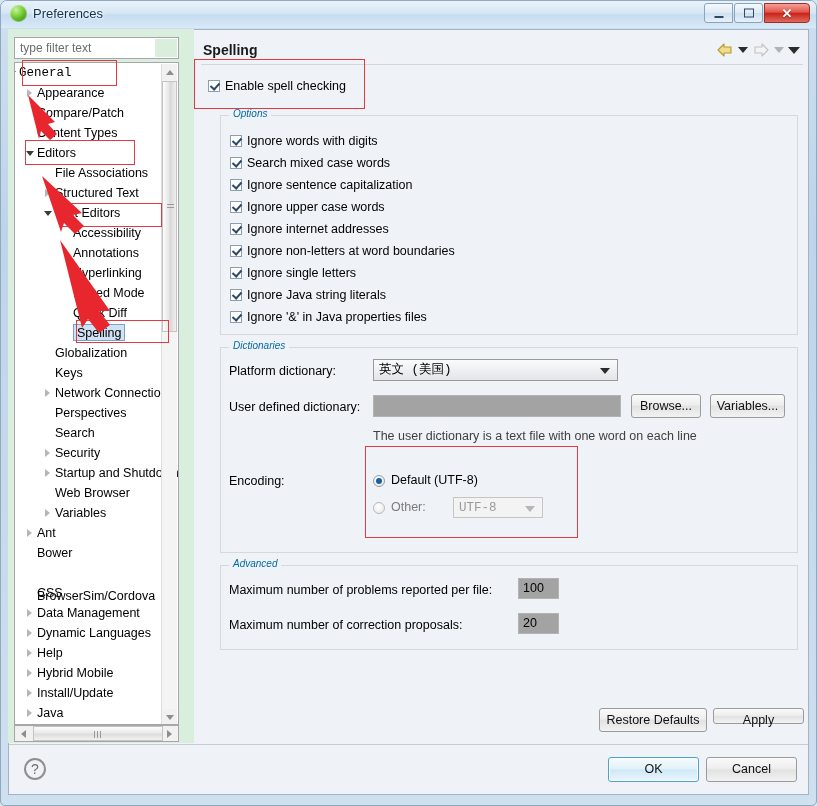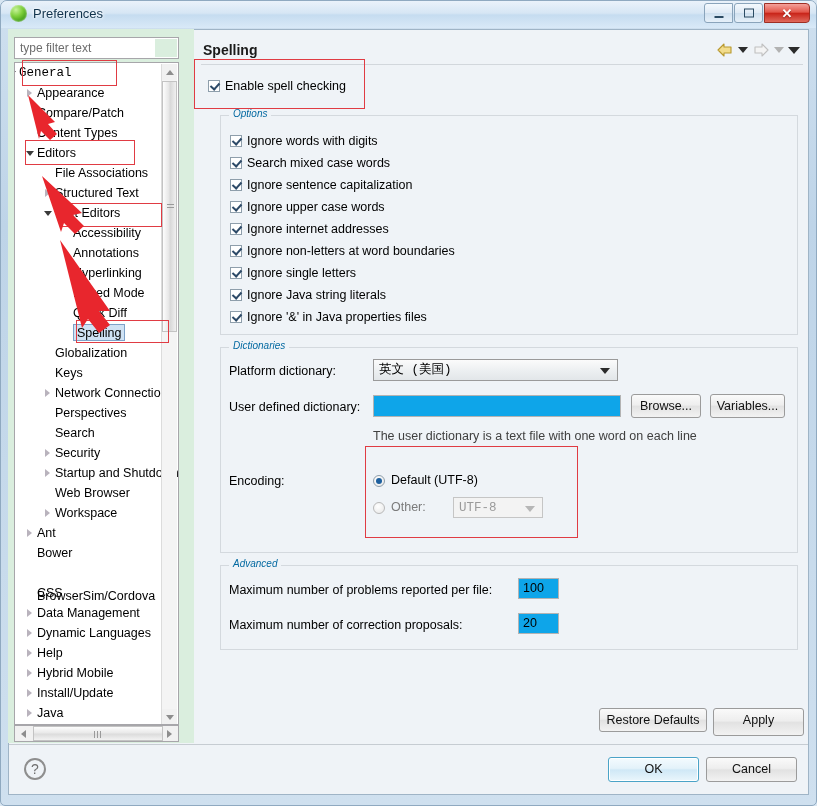--- a/index.html
+++ b/index.html
@@ -176,21 +176,21 @@
   .cbl{position:absolute;left:17px;top:0;}
 
   .group{position:absolute;border:1px solid #d4d9de;box-sizing:border-box;}
   .group > .gtitle{
     position:absolute;left:8px;top:-8px;background:#eff3f7;padding:0 4px;
     font-size:10px;color:#0369a1;font-style:italic;
   }
 
   .lbl{position:absolute;font-size:12.5px;white-space:nowrap;}
   .txtin{
-    position:absolute;background:#0ea5e9;border:1px solid #b3b3b3;box-sizing:border-box;
+    position:absolute;background:#a3a3a3;border:1px solid #b3b3b3;box-sizing:border-box;
     font-size:12.5px;line-height:20px;padding:0 4px;color:#000;
   }
   .combo{
     position:absolute;box-sizing:border-box;border:1px solid #9a9a9a;
     background:linear-gradient(to bottom,#fbfbfb,#eceff1 55%,#e2e6e9);
     font-size:12.5px;line-height:20px;padding:0 4px;color:#000;font-family:Liberation Mono, monospace;
   }
   .combo .cv{position:absolute;left:5px;top:0;}
   .combo .ar{position:absolute;right:7px;top:50%;margin-top:-2px;
     width:0;height:0;border-left:5px solid transparent;border-right:5px solid transparent;
@@ -352,21 +352,21 @@
           </span>
           <span class="tlabel" style="left: 40px;">Startup and Shutdown</span>
         </div>
         <div class="titem">
           <span class="tlabel" style="left: 40px;">Web Browser</span>
         </div>
         <div class="titem">
           <span class="tri-right" style="left: 30px;">
             <i></i>
           </span>
-          <span class="tlabel" style="left: 40px;">Workspace</span>
+          <span class="tlabel" style="left: 40px;">Variables</span>
         </div>
         <div class="titem">
           <span class="tri-right" style="left: 12px;">
             <i></i>
           </span>
           <span class="tlabel" style="left: 22px;">Ant</span>
         </div>
         <div class="titem">
           <span class="tlabel" style="left: 22px;">Bower</span>
         </div>
@@ -530,21 +530,21 @@
 
     <div class="group" style="left:24px;top:535px;width:578px;height:85px;">
       <span class="gtitle">Advanced</span>
     </div>
     <div class="lbl" style="left:33px;top:553px;">Maximum number of problems reported per file:</div>
     <div class="txtin" style="left:322px;top:548px;width:41px;height:21px;line-height:19px;">100</div>
     <div class="lbl" style="left:33px;top:588px;">Maximum number of correction proposals:</div>
     <div class="txtin" style="left:322px;top:583px;width:41px;height:21px;line-height:19px;">20</div>
 
     <div class="btn" style="left:403px;top:678px;width:108px;height:24px;line-height:22px;">Restore Defaults</div>
-    <div class="btn" style="left:517px;top:678px;width:91px;height:28px;line-height:22px;">Apply</div>
+    <div class="btn" style="left:517px;top:678px;width:91px;height:16px;line-height:22px;">Apply</div>
   </div>
 
   <div class="footer-hr"></div>
   <div class="helpicon">?</div>
   <div class="btn primary" style="left:608px;top:757px;width:91px;height:25px;line-height:23px;">OK</div>
   <div class="btn" style="left:706px;top:757px;width:91px;height:25px;line-height:23px;">Cancel</div>
 
   <div class="ann" style="left:22px;top:60px;width:95px;height:26px;"></div>
   <div class="ann" style="left:25px;top:140px;width:110px;height:25px;"></div>
   <div class="ann" style="left:61px;top:203px;width:101px;height:24px;"></div>

